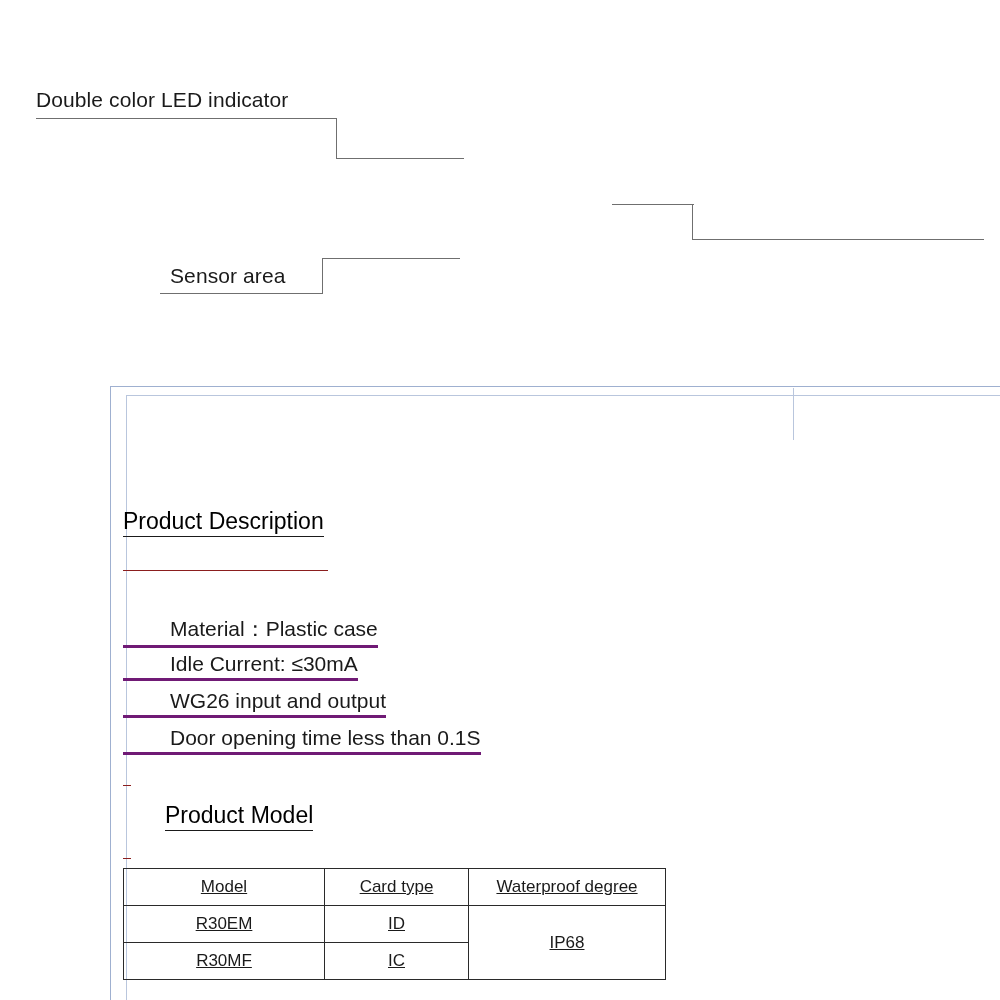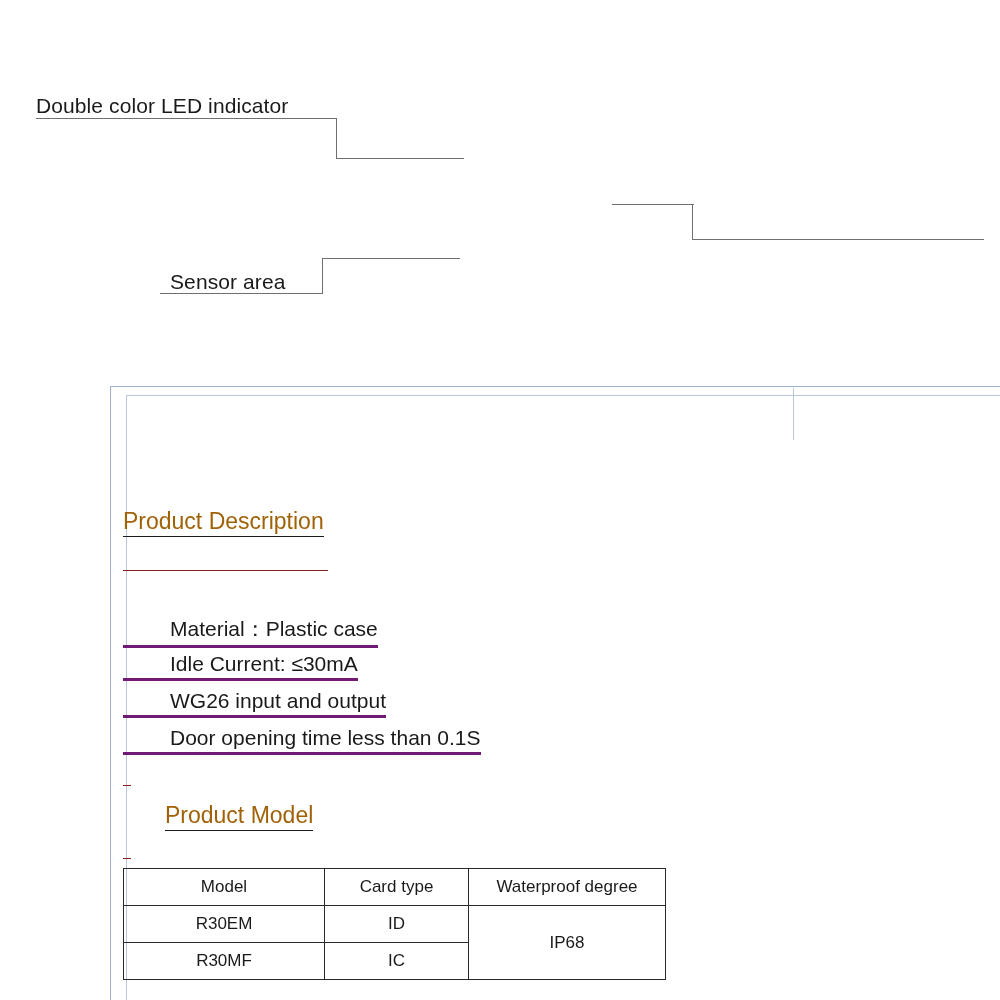--- a/index.html
+++ b/index.html
@@ -24,21 +24,20 @@
     width: 1000px;
     height: 375px;
   }
 
   .callout-label {
     position: absolute;
     font-size: 21px;
     color: #1a1a1a;
     white-space: nowrap;
     letter-spacing: .1px;
-    margin-top: 6px;
   }
   #label-led      { left: 36px;  top: 88px; }
   #label-sensor   { left: 170px; top: 264px; }
   #label-keyboard { left: 700px; top: 209px; }
 
   .leader {
     position: absolute;
     background: #6f6f6f;
   }
   .leader.h { height: 1px; }
@@ -164,21 +163,21 @@
     left: 793px;
     top: 388px;
     width: 1px;
     height: 52px;
     background: #b9c6dd;
   }
 
   .doc-heading {
     position: absolute;
     font-size: 23px;
-    color: #a16207;
+    color: #000000;
     white-space: nowrap;
     border-bottom: 1px solid #1a1a1a;
     padding-bottom: 1px;
   }
   #heading-desc  { left: 123px; top: 508px; }
   #heading-model { left: 123px; top: 802px; margin-left: 42px; }
 
   .doc-line {
     position: absolute;
     font-size: 21px;
@@ -202,20 +201,21 @@
   #spec-4 { left: 123px; top: 726px; padding-left: 47px; }
 
   
   #spec-table {
     position: absolute;
     left: 123px;
     top: 868px;
     border-collapse: collapse;
     font-size: 17px;
     color: #1a1a1a;
+    text-decoration: underline;
   }
   #spec-table th, #spec-table td {
     border: 1px solid #2a2a2a;
     text-align: center;
     font-weight: normal;
     padding: 0;
     height: 36px;
   }
   .col-model { width: 200px; }
   .col-card  { width: 143px; }

